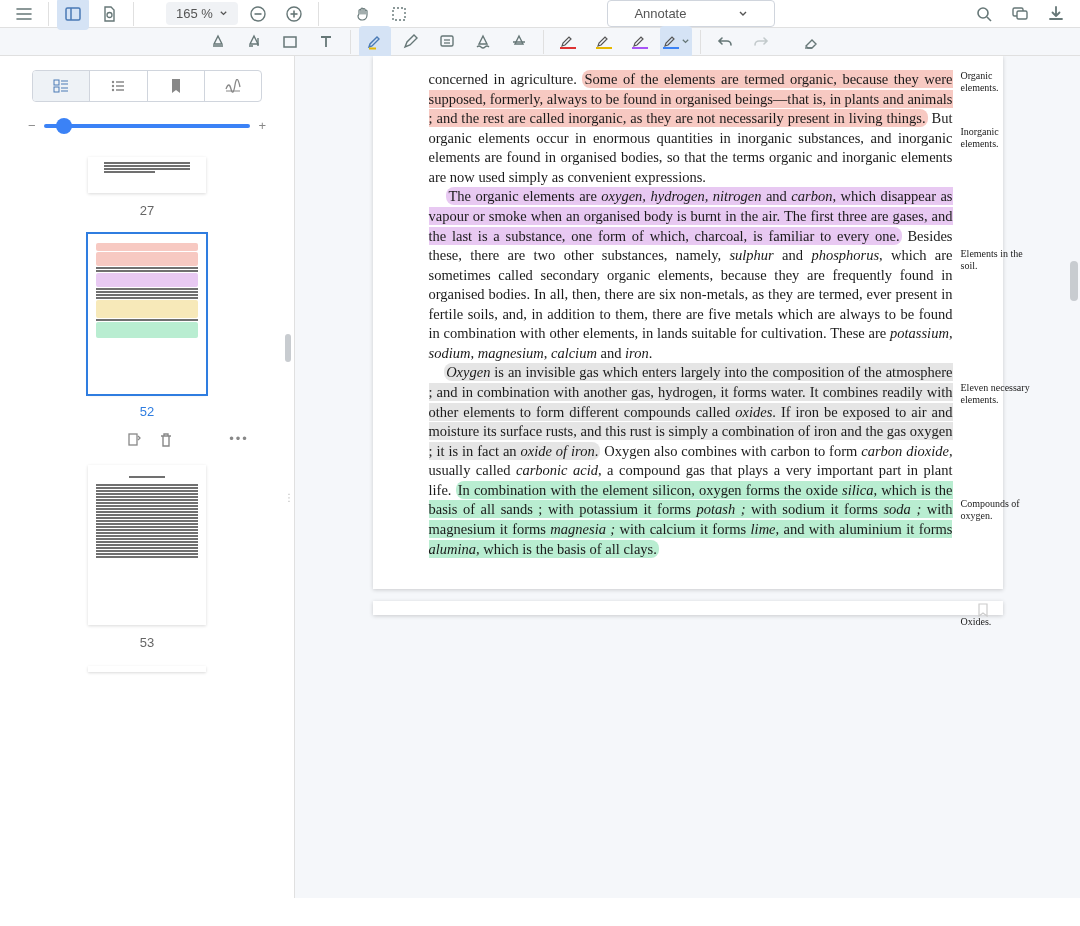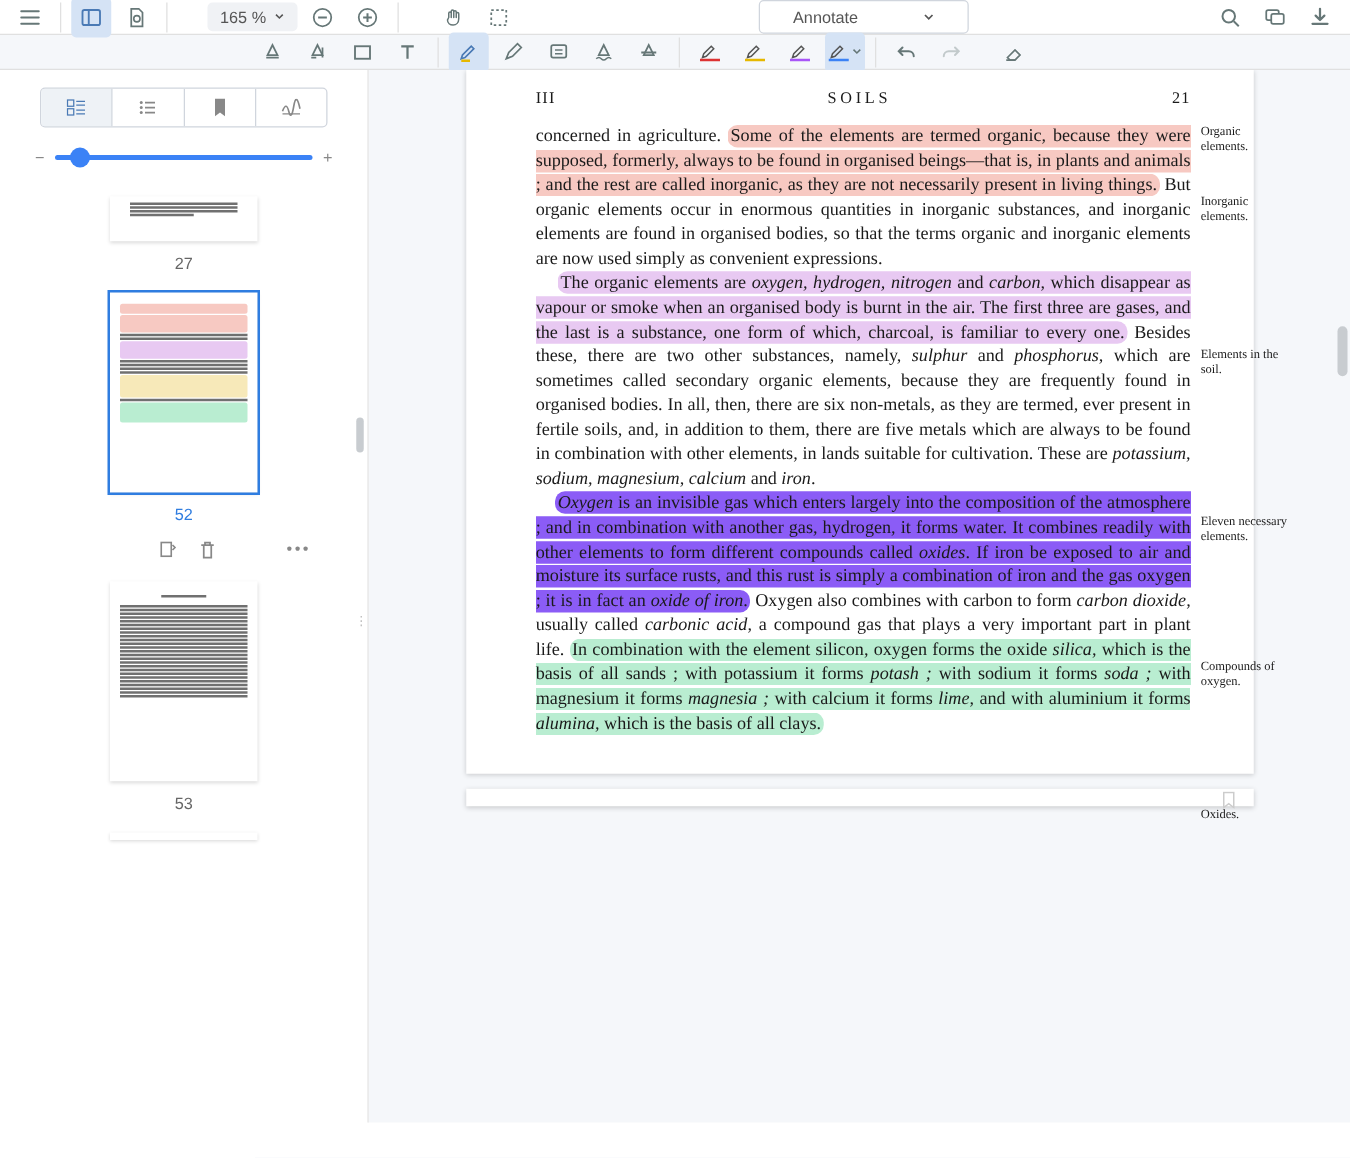--- a/index.html
+++ b/index.html
@@ -35,21 +35,21 @@
 .page-input { flex: 1; border: 1px solid #d0d5dd; border-radius: 4px; padding: 7px 10px; font-size: 13px; color: #999; }
 .collapse-handle { position: absolute; right: -4px; top: 50%; width: 8px; height: 40px; display: flex; align-items: center; justify-content: center; color: #bbb; font-size: 10px; }
 .viewer { flex: 1; background: #f5f7fa; overflow: auto; position: relative; padding: 0 12px; }
 .page { width: 630px; margin: 0 auto 12px; background: #fff; box-shadow: 0 1px 4px rgba(0,0,0,0.18); padding: 14px 50px 30px 56px; font-family: Georgia, "Times New Roman", serif; color: #1a1a1a; position: relative; }
 .page-header { display: flex; justify-content: space-between; font-size: 13px; letter-spacing: 1px; margin-bottom: 14px; }
 .page-header .center { position: absolute; left: 50%; transform: translateX(-50%); letter-spacing: 3px; }
 .body-text { font-size: 14.5px; line-height: 1.35; text-align: justify; position: relative; }
 .hl { border-radius: 8px; padding: 1px 2px; }
 .hl-red { background: #f7c9c2; }
 .hl-purple { background: #e8c9f2; }
-.hl-yellow { background: #8b5cf6; }
+.hl-yellow { background: #e5e5e5; }
 .hl-green { background: #b9edd1; }
 .margin-note { position: absolute; right: -80px; width: 72px; font-size: 10px; line-height: 1.15; text-align: left; }
 .ital { font-style: italic; }
 .digitized { text-align: right; margin-top: 26px; color: #bbb; font-size: 12px; font-family: sans-serif; }
 .digitized .g { font-family: Georgia, serif; font-size: 20px; letter-spacing: -0.5px; }
 .page-stub { width: 630px; height: 14px; margin: 0 auto; background: #fff; box-shadow: 0 1px 4px rgba(0,0,0,0.18); position: relative; }
 .vscroll-thumb { position: absolute; right: 2px; top: 205px; width: 8px; height: 40px; background: #c8ccd0; border-radius: 4px; }
 .sb-scroll-thumb { position: absolute; right: 3px; top: 195px; width: 6px; height: 28px; background: #c8ccd0; border-radius: 3px; }
 
 
@@ -387,25 +387,20 @@
       <br>
       <div class="thumb-wrap"><div class="thumb" style="height:6px"></div></div>
     </div>
 
     <div class="collapse-handle">⋮⋮</div>
   </div>
 
   <div class="viewer">
     <div class="vscroll-thumb"></div>
     <div class="page">
-      <div class="page-header">
-        <span>III</span>
-        <span class="center">SOILS</span>
-        <span>21</span>
-      </div>
 
       <div class="body-text">
         <span class="margin-note" style="top:0">Organic elements.</span>
         <span class="margin-note" style="top:56px">Inorganic elements.</span>
         <span class="margin-note" style="top:178px">Elements in the soil.</span>
         <span class="margin-note" style="top:312px">Eleven necessary elements.</span>
         <span class="margin-note" style="top:428px">Compounds of oxygen.</span>
         <span class="margin-note" style="top:546px">Oxides.</span>
 
         <span>concerned in agriculture. </span><span class="hl hl-red"><span>Some of the elements are termed organic, because they were supposed, formerly, always to be found in organised beings—that is, in plants and animals ; and the rest are called inorganic, as they are not necessarily present in living things.</span></span><span> But organic elements occur in enormous quantities in inorganic substances, and inorganic elements are found in organised bodies, so that the terms organic and inorganic elements are now used simply as convenient expressions.</span>

